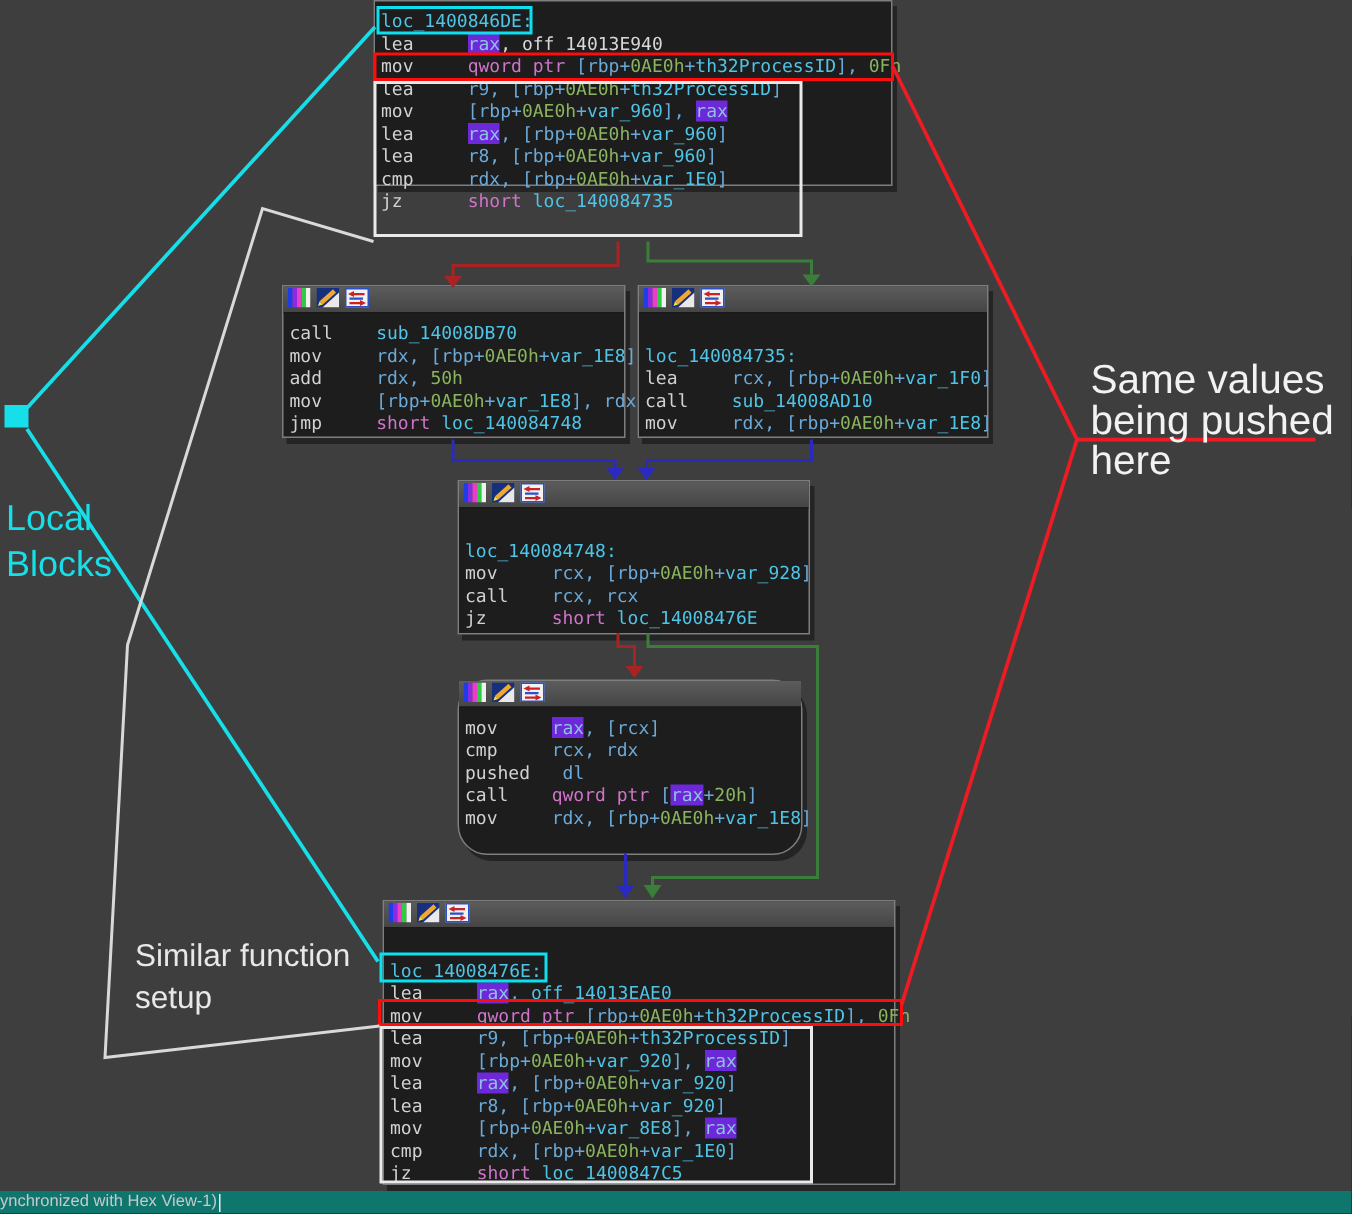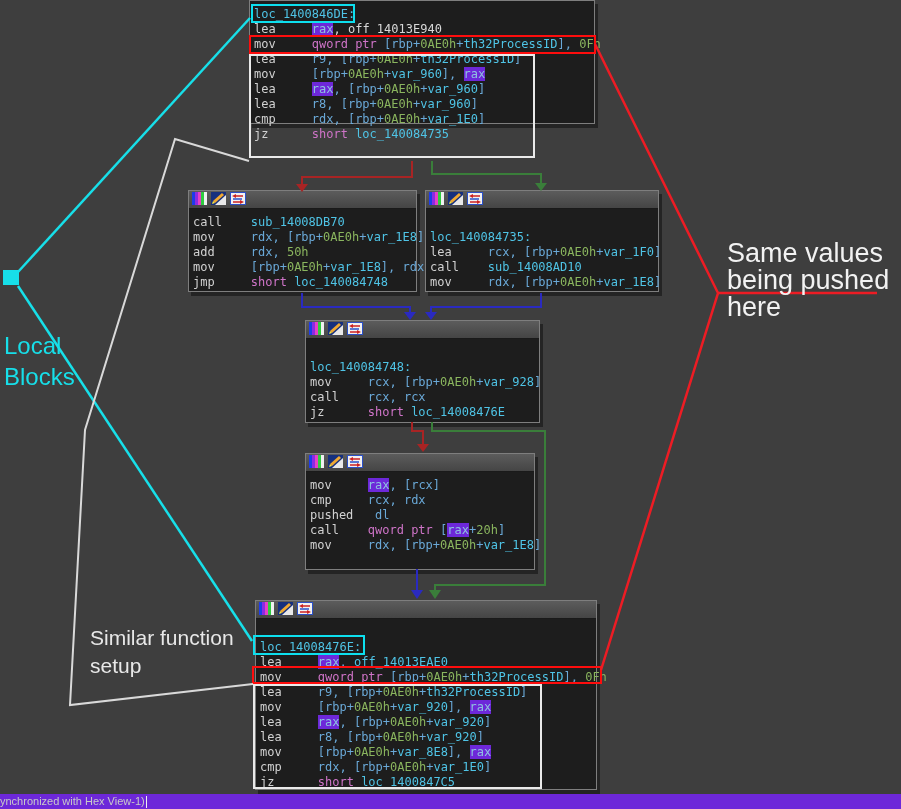--- a/index.html
+++ b/index.html
@@ -30,21 +30,21 @@
   .head-red{fill:#a82424}
   .head-green{fill:#3a7e3a}
   .head-blue{fill:#2a2ac0}
   .anno-red{stroke:#ed1c24;stroke-width:2.5;fill:none}
   .anno-cyan{stroke:#17dfe9;stroke-width:2.5;fill:none}
   .anno-white{stroke:#d9d9d9;stroke-width:2;fill:none}
   .anno{position:absolute;font-family:"Liberation Sans",sans-serif}
   #local-blocks{left:4px;top:330px;font-size:24px;line-height:31px;color:#17dfe9}
   #similar-setup{left:90px;top:624px;font-size:21px;line-height:28px;color:#e8e8e8}
   #same-values{left:727px;top:240px;font-size:27px;line-height:27px;color:#f2f2f2}
-  #status-bar{position:absolute;left:0;bottom:0;width:901px;height:15px;background:#6d28d9;
+  #status-bar{position:absolute;left:0;bottom:0;width:901px;height:15px;background:#0f766e;
       color:#c9c9c9;font:11px/15px "Liberation Sans",sans-serif;display:flex;align-items:center}
   #status-caret{display:inline-block;width:1px;height:12px;background:#efefef;margin-left:1px}
   .icon{display:inline-block}
 </style>
 </head>
 <body>
 
 <div id="canvas">
 
   <div id="graph-blocks">
@@ -153,21 +153,21 @@
   </svg></span>
 </div>
         <div class="block-body">
           <div class="code-row"></div>
           <div class="code-row"><span class="t-v">loc_140084748:</span></div>
           <div class="code-row"><span class="t-m">mov     </span><span class="t-r">rcx, [rbp+</span><span class="t-g">0AE0h</span><span class="t-r">+</span><span class="t-v">var_928</span><span class="t-r">]</span></div>
           <div class="code-row"><span class="t-m">call    </span><span class="t-r">rcx, rcx</span></div>
           <div class="code-row"><span class="t-m">jz      </span><span class="t-k">short</span><span class="t-v"> loc_14008476E</span></div>
         </div>
       </div>
-      <div class="block" style="left: 305px; top: 453px; width: 230px; height: 117px;">
+      <div class="block" style="left: 305px; top: 453px; width: 230px; height: 117px; border-radius: 20px;">
         <div class="block-header">
   <span class="icon"><svg width="15" height="13">
     <rect x="0" y="0" width="3" height="13" fill="#1e3ce8"></rect>
               <rect x="3" y="0" width="3" height="13" fill="#8a2be2"></rect>
     <rect x="6" y="0" width="3" height="13" fill="#e83ec8"></rect>
               <rect x="9" y="0" width="3" height="13" fill="#2ecc40"></rect>
     <rect x="12" y="0" width="3" height="13" fill="#f0f0f0"></rect>
   </svg></span>
   <span class="icon"><svg width="15" height="13">
     <rect x="0" y="0" width="15" height="13" fill="#16307e"></rect>

